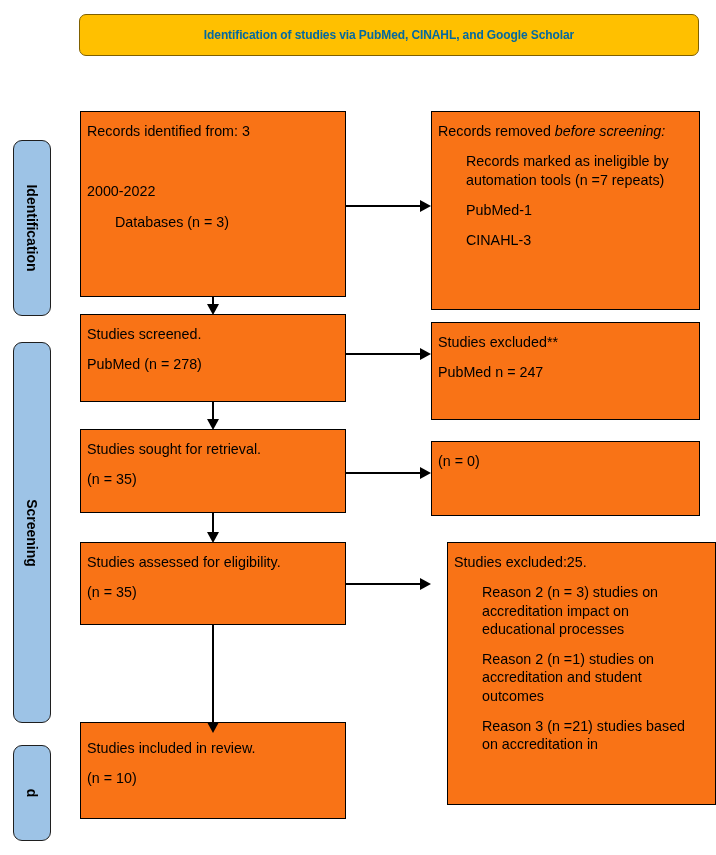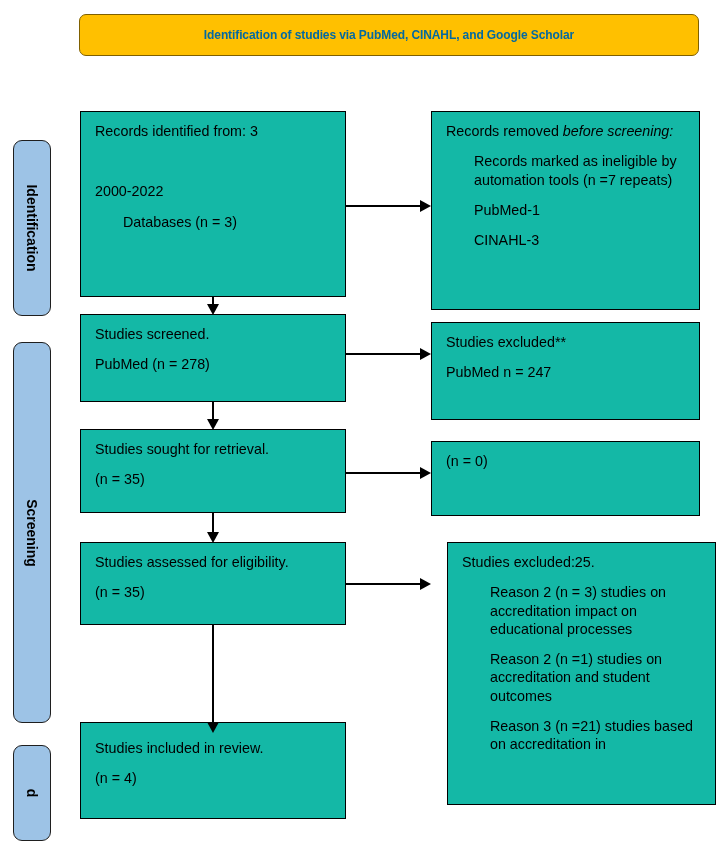--- a/index.html
+++ b/index.html
@@ -70,24 +70,24 @@
     transform: translate(-50%, -50%) rotate(-90deg) scale(-1, -1);
   }
 
   #phase-identification { left: 13px;  top: 140px; width: 38px;  height: 176px; }
   #phase-screening      { left: 13px;  top: 342px; width: 38px;  height: 381px; }
   #phase-included       { left: 13px;  top: 745px; width: 38px;  height: 96px;  }
 
   
   .box {
     position: absolute;
-    background: #14b8a6;
+    background: #f97316;
     border: 1.6px solid #000000;
     box-sizing: border-box;
-    padding: 10px 12px 6px 14px;
+    padding: 10px 12px 6px 6px;
     overflow: hidden;
   }
   .box p {
     margin: 0 0 14px 0;
     font-size: 14.3px;
     line-height: 1.28;
     color: #000000;
   }
   .box p:last-child { margin-bottom: 0; }
   .box p.indent { margin-left: 28px; }
@@ -165,21 +165,21 @@
     <p>(n = 35)</p>
   </div>
 
   <div class="box" id="box-assessed">
     <p class="tight">Studies assessed for eligibility.</p>
     <p>(n = 35)</p>
   </div>
 
   <div class="box" id="box-included">
     <p class="tight" style="margin-top:6px;">Studies included in review.</p>
-    <p>(n = 4)</p>
+    <p>(n = 10)</p>
   </div>
 
   <div class="box" id="box-removed">
     <p class="tight"><span>Records removed </span><span class="ital">before screening</span><span class="ital">:</span></p>
     <p class="indent tight">Records marked as ineligible by automation tools (n =7 repeats)</p>
     <p class="indent tight">PubMed-1</p>
     <p class="indent">CINAHL-3</p>
   </div>
 
   <div class="box" id="box-excluded-scr">

